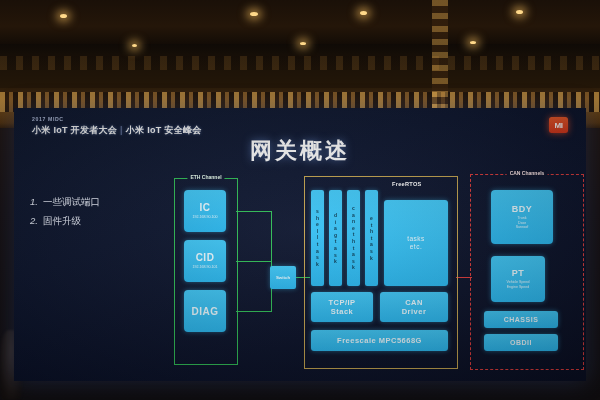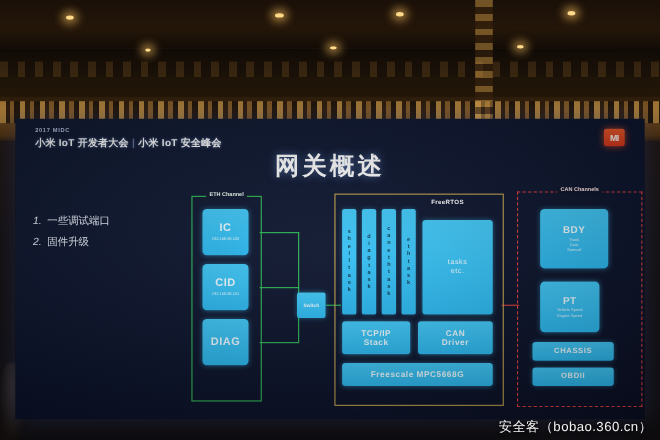--- a/index.html
+++ b/index.html
@@ -245,14 +245,13 @@
     </div>
     <div class="blk chassis">
       <div class="big">CHASSIS</div>
     </div>
     <div class="blk obdii">
       <div class="big">OBDII</div>
     </div>
 
   </div>
 
-  <div class="watermark">安全客（bobao.360.cn）</div>
 </div>
 
 </body></html>

